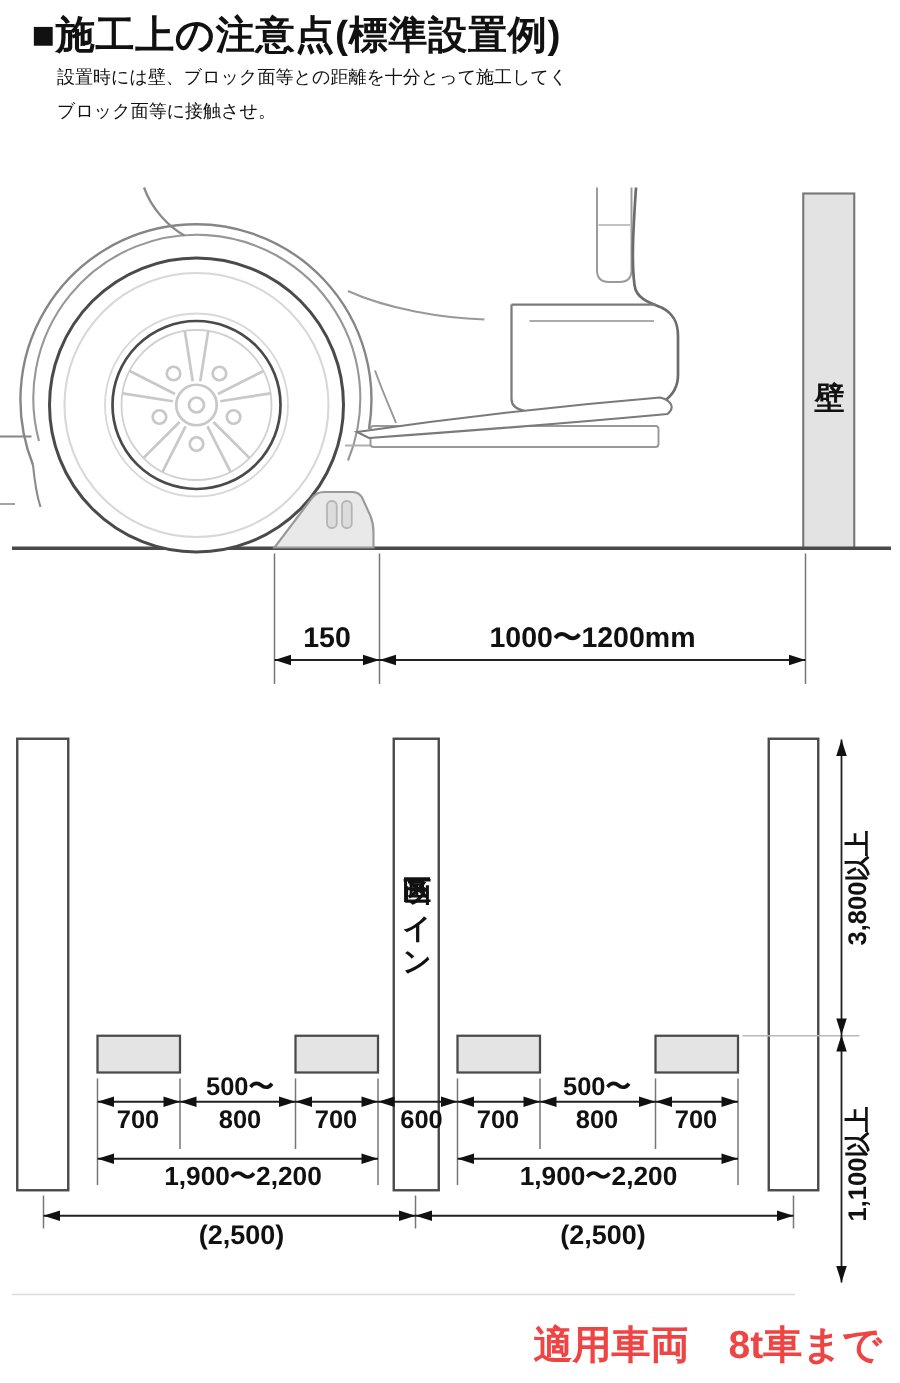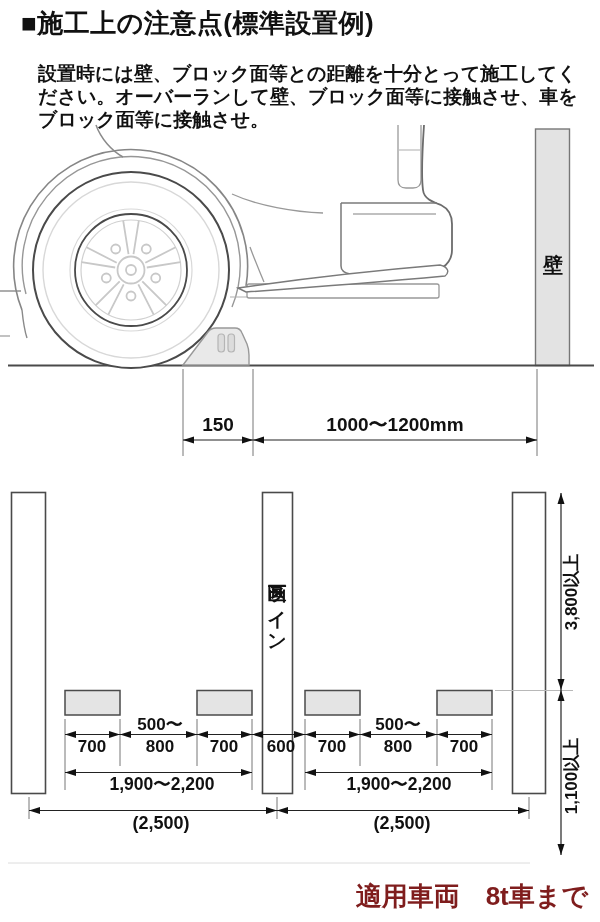--- a/index.html
+++ b/index.html
@@ -1,39 +1,38 @@
 <!DOCTYPE html>
 <html><head>
 <meta charset="utf-8">
 <style>
   html,body{margin:0;padding:0;background:#fff;}
   .page{position:relative;width:600px;height:922px;background:#ffffff;overflow:hidden;
         font-family:"Liberation Sans","DejaVu Sans",sans-serif;color:#111;}
   .title{position:absolute;left:21px;top:6px;font-size:26px;font-weight:bold;
          letter-spacing:0.5px;white-space:nowrap;}
-  .intro{position:absolute;left:38px;top:62px;font-size:19px;font-weight:bold;
+  .intro{position:absolute;left:38px;top:40px;font-size:12px;font-weight:normal;
          line-height:23px;white-space:nowrap;}
   .art{position:absolute;left:0;top:0;}
   svg text{font-family:"Liberation Sans","DejaVu Sans",sans-serif;font-weight:bold;fill:#111;}
   .lane-label{position:absolute;left:266px;top:551px;width:24px;height:110px;
               writing-mode:vertical-rl;text-orientation:upright;font-size:19px;
               font-weight:bold;letter-spacing:2px;color:#111;text-align:center;}
   .footer{position:absolute;right:12px;top:879px;font-size:26px;font-weight:bold;
           white-space:nowrap;}
 </style>
 </head>
 <body>
 
 <div class="page">
 
   <div class="title">■施工上の注意点(標準設置例)</div>
 
   <div class="intro">
     <div>設置時には壁、ブロック面等との距離を十分とって施工してく</div>
-    <div>ださい。オーバーランして壁、ブロック面等に接触させ、車を</div>
     <div>ブロック面等に接触させ。</div>
   </div>
 
   <svg class="art" width="600" height="922" viewBox="0 0 600 922">
 
     <g>
 
       <rect x="535.5" y="129" width="34" height="236.5" fill="#e3e3e3" stroke="#777" stroke-width="1.4"></rect>
       <text x="553" y="272" font-size="20" text-anchor="middle">壁</text>
 
@@ -187,15 +186,15 @@
         <polygon points="561,690 557.5,701 564.5,701" fill="#111"></polygon>
         <polygon points="561,855 557.5,844 564.5,844" fill="#111"></polygon>
         <text x="577" y="592" font-size="17" text-anchor="middle" transform="rotate(-90 577 592)">3,800以上</text>
         <text x="577" y="776" font-size="17" text-anchor="middle" transform="rotate(-90 577 776)">1,100以上</text>
       </g>
     </g>
   </svg>
 
   <div class="lane-label">区画ライン</div>
 
-  <div class="footer" style="color: #7f1d1d;">適用車両　8t車まで</div>
+  <div class="footer" style="color: #ef4444;">適用車両　8t車まで</div>
 
 </div>
 
 </body></html>

